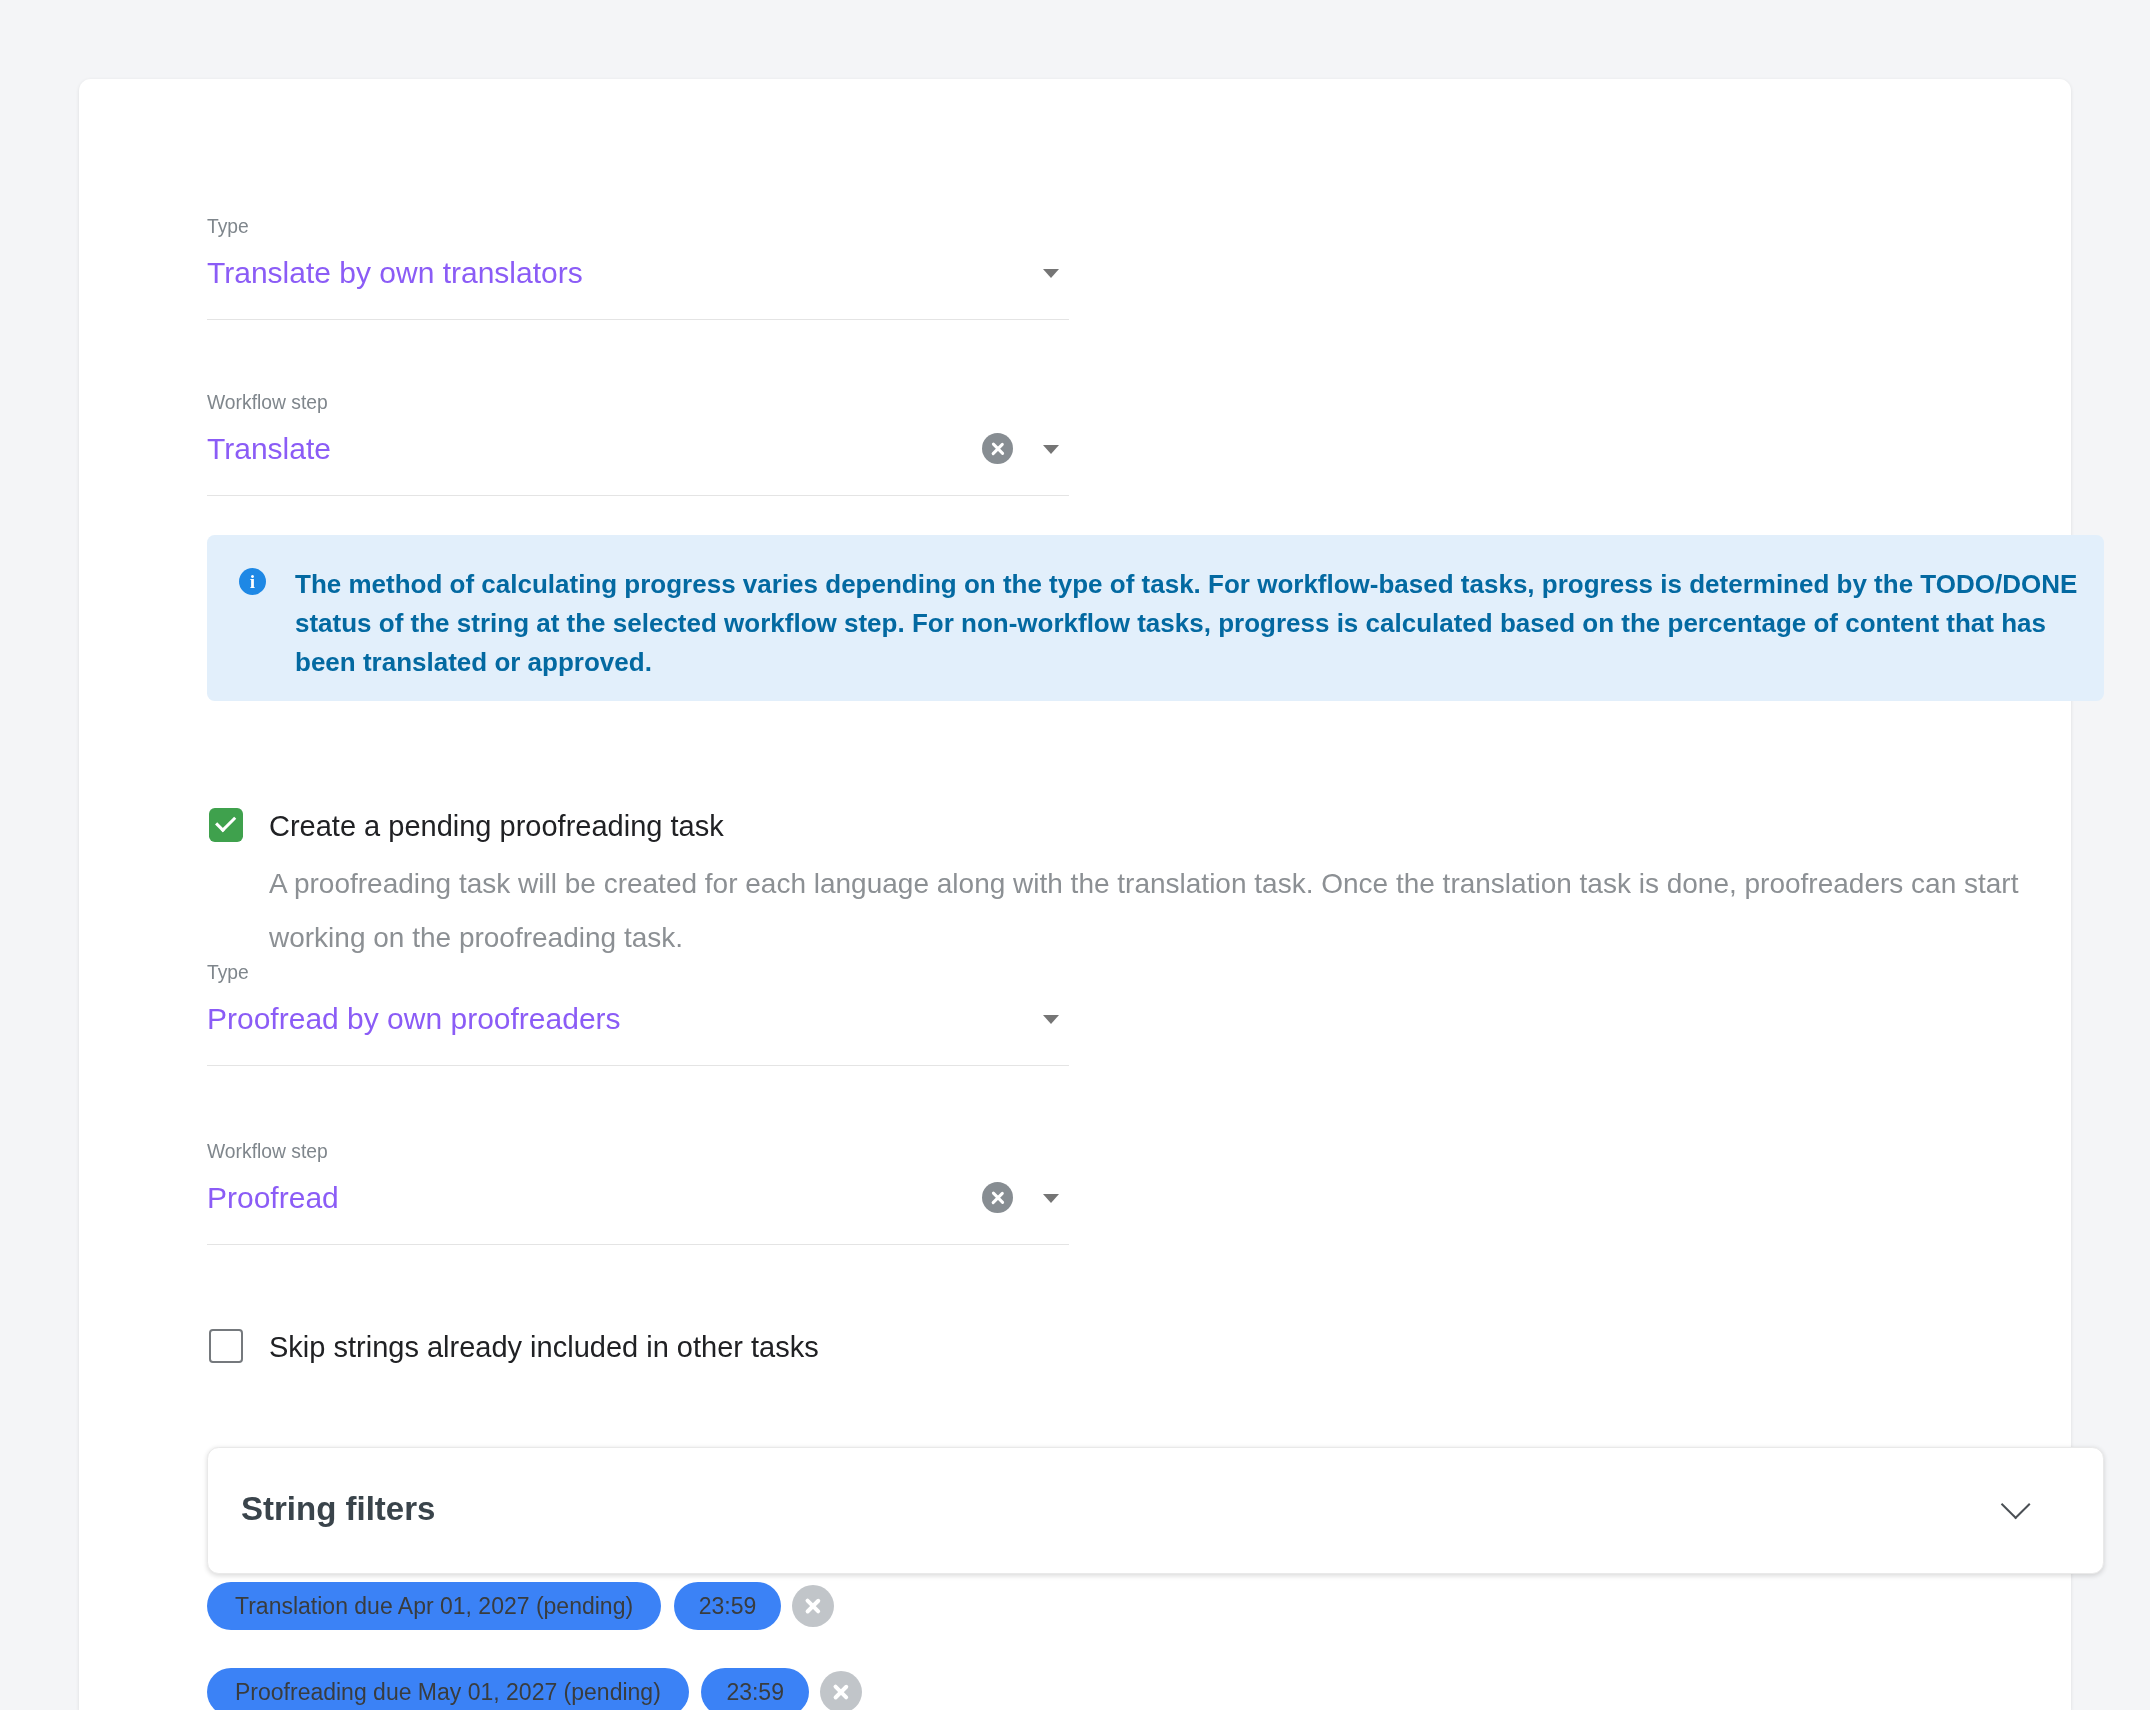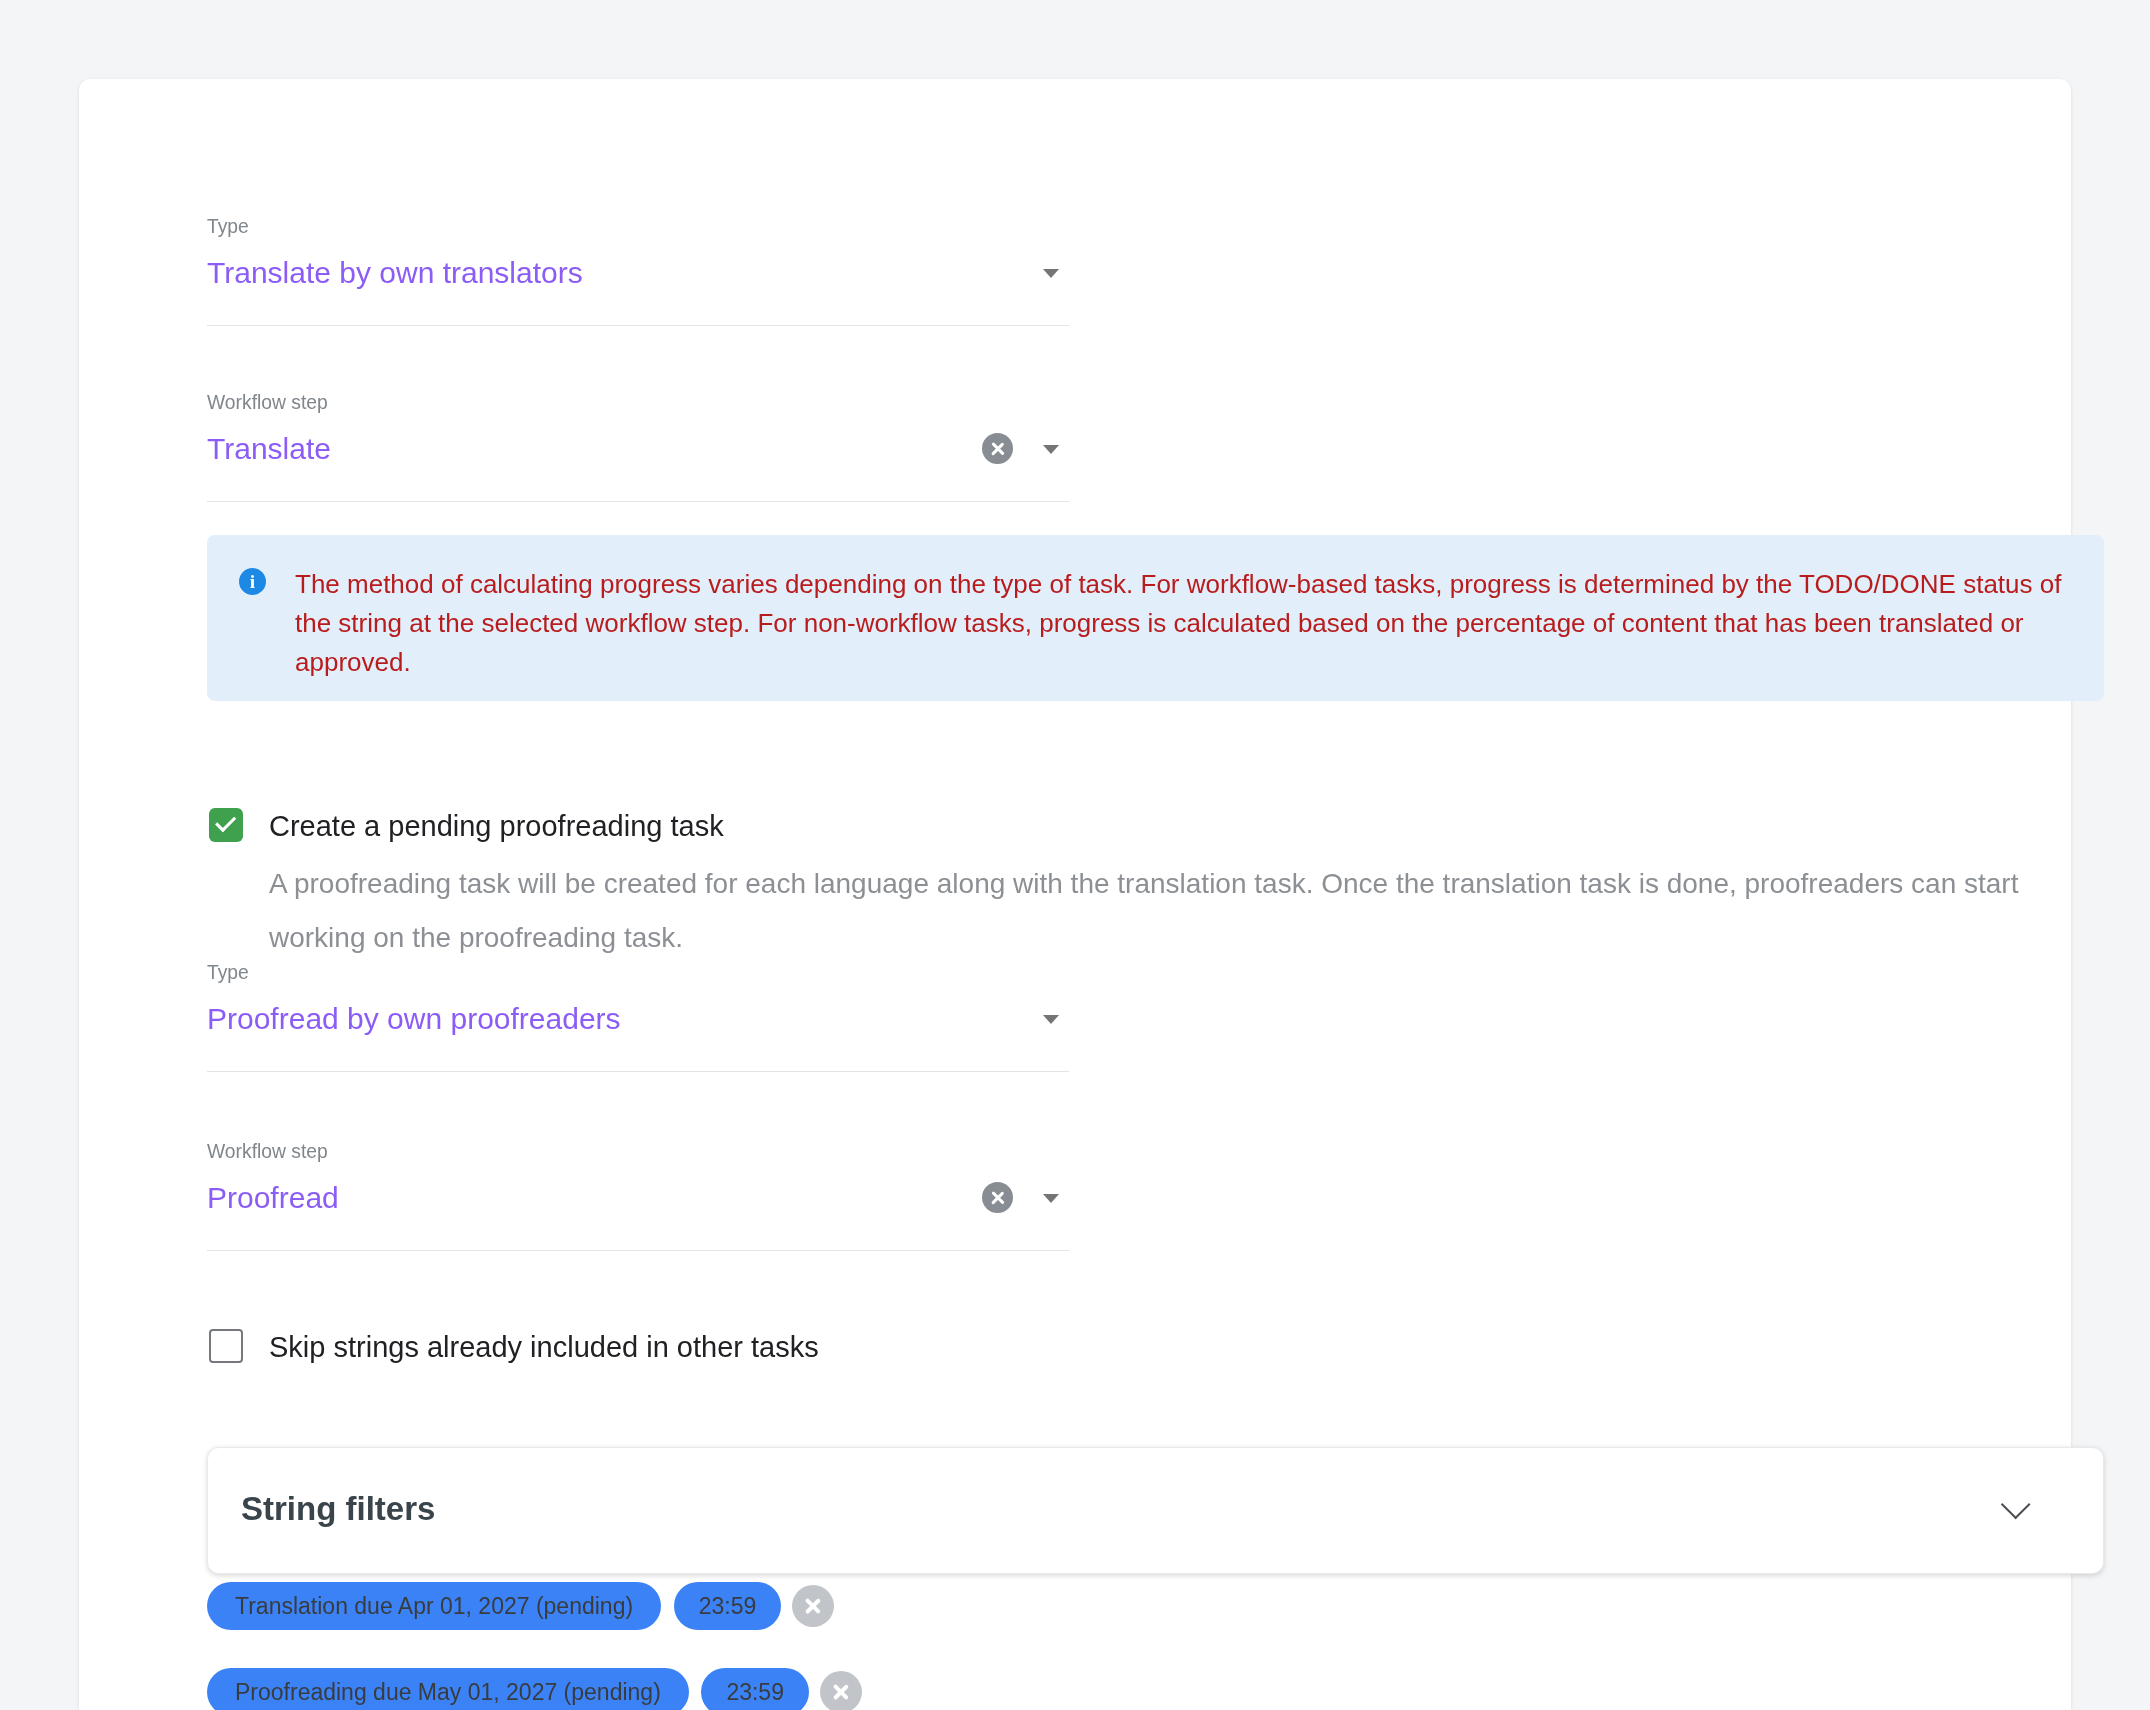--- a/index.html
+++ b/index.html
@@ -8,21 +8,21 @@
     background:#F4F5F7;
     font-family:"Liberation Sans", sans-serif;
     -webkit-font-smoothing:antialiased;
   }
   .card{
     position:absolute;left:79px;top:79px;width:1992px;height:1632px;
     background:#FFFFFF;border-radius:11.6px 11.6px 0 0;
     box-shadow:0 1px 3.9px rgba(0,0,0,0.10);
   }
   
-  .sel{position:absolute;left:128px;width:862px;border-bottom:1px solid #E4E4E4;padding-bottom:27px;}
+  .sel{position:absolute;left:128px;width:862px;border-bottom:1px solid #E4E4E4;padding-bottom:21px;}
   .sel .lbl{font-size:19.3px;line-height:26px;color:#7F868C;}
   .sel .val{position:relative;margin-top:11.6px;height:46px;font-size:30px;line-height:42px;color:#8b5cf6;}
   .arrow{
     position:absolute;right:9.7px;top:17.4px;width:0;height:0;
     border-left:8.7px solid transparent;border-right:8.7px solid transparent;
     border-top:9.7px solid #757575;cursor:pointer;
   }
   .clear{
     position:absolute;right:56px;top:5.8px;width:31px;height:31px;border-radius:50%;
     background:#878D92;cursor:pointer;
@@ -41,21 +41,21 @@
     position:absolute;left:128px;top:456px;width:1897px;height:166px;
     background:#E2EFFB;border-radius:7.7px;
   }
   .info-icon{
     position:absolute;left:32px;top:33px;width:27px;height:27px;border-radius:50%;
     background:#1E88E5;color:#fff;text-align:center;
   }
   .info-icon span{display:block;font-size:19.3px;line-height:27px;font-weight:bold;font-family:"Liberation Serif",serif;}
   .info-text{
     position:absolute;left:88px;top:30px;width:1786px;
-    font-size:26px;line-height:39px;color:#b91c1c;
+    font-size:26px;line-height:39px;color:#0369a1;font-weight:bold;
   }
   
   .cb-row{position:absolute;left:130px;}
   .cb{position:absolute;left:0;top:0;width:34px;height:34px;box-sizing:border-box;cursor:pointer;}
   .cb.checked{background:#3FA14D;border-radius:5.8px;}
   .cb.checked::after{
     content:"";position:absolute;left:6.8px;top:7.7px;width:16.4px;height:7.7px;
     border-left:3.9px solid #fff;border-bottom:3.9px solid #fff;transform:rotate(-45deg);
   }
   .cb.unchecked{background:#fff;border:2.9px solid #75797D;border-radius:3.9px;}

